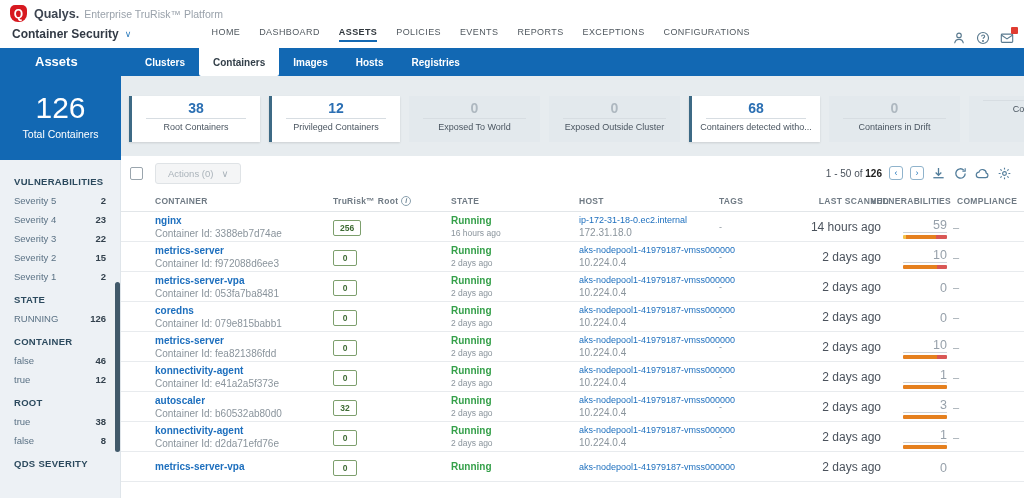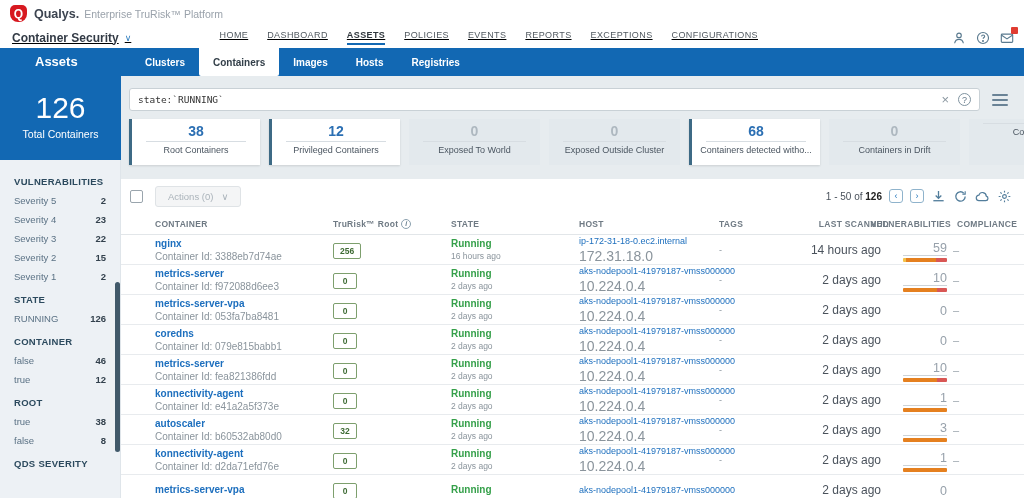--- a/index.html
+++ b/index.html
@@ -7,21 +7,21 @@
               font-family:"Liberation Sans", sans-serif; -webkit-font-smoothing:antialiased; }
 
   
   .app-header { background:#fff; height:48px; position:relative; }
   .hdr-row1 { height:27px; display:flex; align-items:center; padding-left:10px; }
   .logo-mark { width:17px; height:17px; background:#d71920; border-radius:5px 5px 8px 8px;
                color:#fff; font-weight:bold; font-size:12px; display:flex; align-items:center;
                justify-content:center; margin-right:7px; }
   .brand { font-weight:bold; font-size:12.5px; color:#3c4450; margin-right:5px; }
   .platform { font-size:10.5px; color:#9aa2ab; }
-  .hdr-row2 { height:21px; display:flex; align-items:center; padding:0 24px 0 12px;text-decoration:underline; }
+  .hdr-row2 { height:21px; display:flex; align-items:flex-start; padding:0 32px 0 12px; }
   .module-switch { display:flex; align-items:center; gap:6px; cursor:pointer; }
   .module-name { font-weight:bold; font-size:12px; color:#323a45; }
   .chev { color:#2b7bbd; font-size:9px; }
   .top-nav { display:flex; gap:19px; margin-left:auto; margin-right:242px; }
   .nav-item { font-size:9px; color:#50585f; letter-spacing:.4px; cursor:pointer; padding-bottom:3px; }
   .nav-item.active { font-weight:bold; color:#30373d; border-bottom:2px solid #1268b3; }
   .hdr-icons { display:flex; gap:10px; align-items:center; position:absolute; right:10px; top:31px; }
   .hicon { width:14px; height:14px; color:#5a7a8f; position:relative; cursor:pointer; }
   .hicon svg { width:14px; height:14px; display:block; }
   .mail-badge { position:absolute; top:-4px; right:-4px; width:7px; height:7px; background:#e03c31; border-radius:1px; }
@@ -94,21 +94,21 @@
             font-size:7px; font-style:italic; display:flex; align-items:center; justify-content:center; }
   .rows { overflow:hidden; }
   .trow { height:30px; border-bottom:1px solid #e8ebee; cursor:default; }
   .cname { color:#1d6fbe; font-weight:bold; font-size:10px; line-height:11px; }
   .cid { color:#8a949c; font-size:10px; margin-top:2px; }
   .score-box { display:inline-block; border:1px solid #7d9f6d; border-radius:2px; color:#3e6b34;
                font-weight:bold; font-size:8.5px; padding:2px 6px; background:#fff; min-width:24px; text-align:center; }
   .state-main { color:#35a04a; font-weight:bold; font-size:10px; line-height:11px; }
   .state-sub { color:#8a949c; font-size:8.5px; margin-top:2px; }
   .host-link { color:#1d6fbe; font-size:9px; line-height:10px; white-space:nowrap; }
-  .host-ip { color:#8a949c; font-size:14px; margin-top:2px; }
+  .host-ip { color:#8a949c; font-size:10px; margin-top:2px; }
   .tags-cell { color:#8a949c; font-size:9px; }
   .scanned-cell { color:#4a525c; font-size:12px; text-align:right; padding-right:10px; }
   .vuln-cell { text-align:right; padding-right:6px; }
   .vuln-num { color:#97a1ab; font-size:12.5px; display:inline-block; min-width:44px;
               border-bottom:1px solid #cdd3d8; text-align:right; line-height:14px; }
   .vuln-num.nobar { border-bottom:none; }
   .vuln-bar { width:44px; height:4px; margin-left:auto; margin-top:2px; display:flex; border-radius:1px; overflow:hidden; }
   .bar-seg { height:100%; display:block; }
   .comp-cell { color:#9aa5ad; font-size:11px; }
 </style>
@@ -223,32 +223,20 @@
           <span class="facet-label">false</span>
           <span class="facet-value">8</span>
         </div>
         <div class="facet-title">QDS SEVERITY</div>
       </div>
     <div class="side-scroll"></div>
   </div>
 
   <div class="main">
     <div class="filters">
-      <div class="search-row">
-        <div class="search-box">
-          <span class="search-query">state:`RUNNING`</span>
-          <span class="search-clear">×</span>
-          <span class="search-help">?</span>
-        </div>
-        <div class="hamburger">
-            <span></span>
-            <span></span>
-            <span></span>
-          </div>
-      </div>
       <div class="cards">
           <div class="card st-active">
             <div class="card-value">38</div>
             <div class="card-divider"></div>
             <div class="card-label">Root Containers</div>
           </div>
           <div class="card st-active">
             <div class="card-value">12</div>
             <div class="card-divider"></div>
             <div class="card-label">Privileged Containers</div>

